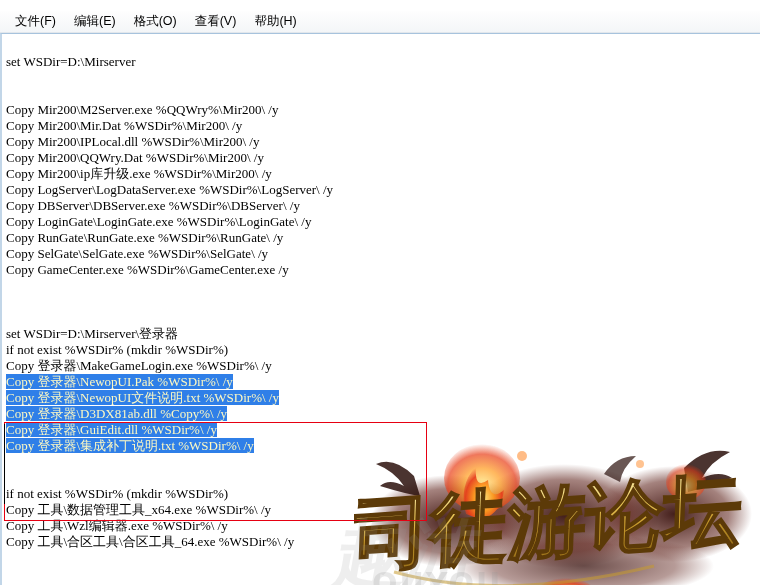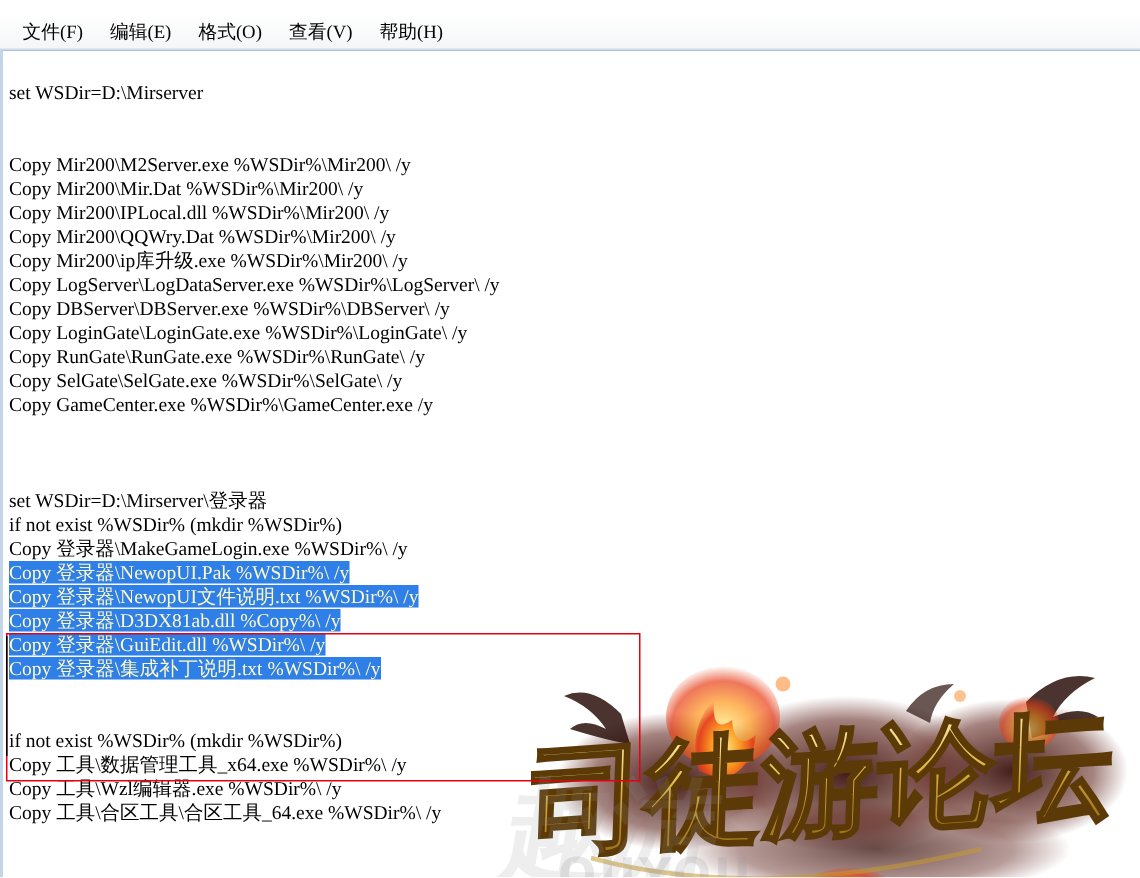--- a/index.html
+++ b/index.html
@@ -79,21 +79,21 @@
     align-items: center;
     padding-left: 6px;
     box-sizing: border-box;
   }
   .menu-item {
     font-size: 12.5px;
     color: #000000;
     padding: 1px 9px 2px 9px;
     white-space: nowrap;
     cursor: default;
-    font-family: Liberation Serif, serif;
+    font-family: Liberation Sans, sans-serif;
     letter-spacing: 0px;
   }
 
   
   .client {
     position: absolute;
     left: 0; top: 33px;
     width: 760px;
     height: 552px;
     background: #ffffff;
@@ -247,21 +247,21 @@
       </svg>
       <div class="wm-ghost">趣游</div>
       <div class="wm-ghost2">QUYOU</div>
     </div>
 
     <div class="text-layer" id="text-layer">
         <div class="line">&nbsp;</div>
         <div class="line">set WSDir=D:\Mirserver</div>
         <div class="line">&nbsp;</div>
         <div class="line">&nbsp;</div>
-        <div class="line">Copy Mir200\M2Server.exe %WSDir%\Mir200\ /y</div>
+        <div class="line">Copy Mir200\M2Server.exe %QQWry%\Mir200\ /y</div>
         <div class="line">Copy Mir200\Mir.Dat %WSDir%\Mir200\ /y</div>
         <div class="line">Copy Mir200\IPLocal.dll %WSDir%\Mir200\ /y</div>
         <div class="line">Copy Mir200\QQWry.Dat %WSDir%\Mir200\ /y</div>
         <div class="line">Copy Mir200\ip库升级.exe %WSDir%\Mir200\ /y</div>
         <div class="line">Copy LogServer\LogDataServer.exe %WSDir%\LogServer\ /y</div>
         <div class="line">Copy DBServer\DBServer.exe %WSDir%\DBServer\ /y</div>
         <div class="line">Copy LoginGate\LoginGate.exe %WSDir%\LoginGate\ /y</div>
         <div class="line">Copy RunGate\RunGate.exe %WSDir%\RunGate\ /y</div>
         <div class="line">Copy SelGate\SelGate.exe %WSDir%\SelGate\ /y</div>
         <div class="line">Copy GameCenter.exe %WSDir%\GameCenter.exe /y</div>

